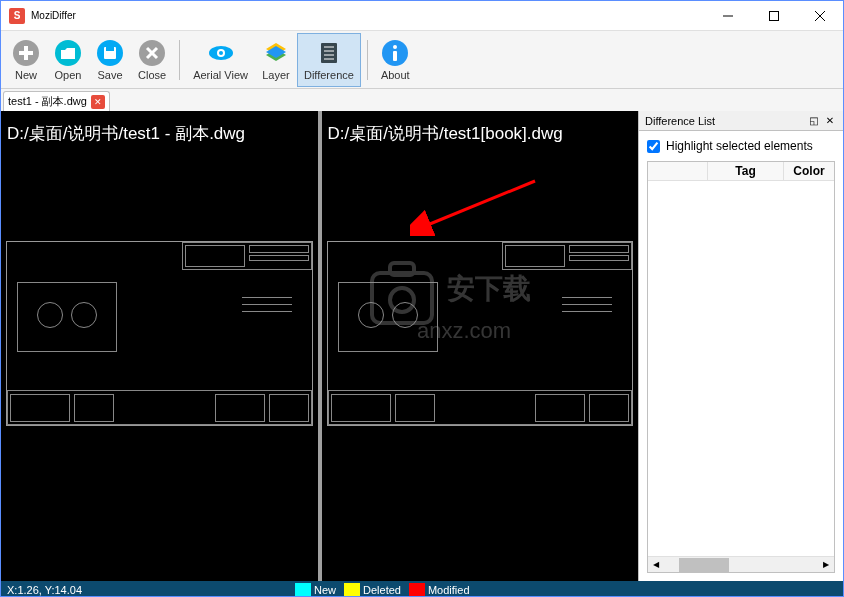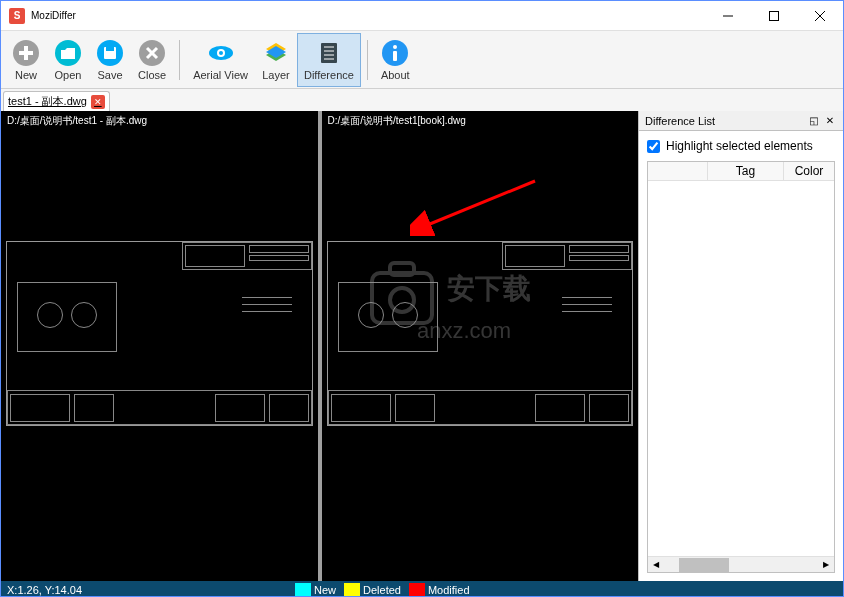--- a/index.html
+++ b/index.html
@@ -14,42 +14,42 @@
     
     .toolbar { height: 58px; background: #f5f5f5; display: flex; align-items: center; padding: 0 4px; border-bottom: 1px solid #d0d0d0; }
     .toolbar-btn { display: flex; flex-direction: column; align-items: center; justify-content: center; padding: 2px 6px; height: 54px; cursor: pointer; border: 1px solid transparent; }
     .toolbar-btn.active { background: #d0e4f5; border: 1px solid #7eb0e0; }
     .toolbar-btn.wide { min-width: 62px; }
     .toolbar-icon { width: 28px; height: 28px; display: flex; align-items: center; justify-content: center; margin-bottom: 2px; }
     .toolbar-label { font-size: 11px; color: #333; }
     .toolbar-sep { width: 1px; height: 40px; background: #c0c0c0; margin: 0 6px; }
     
     .tabbar { height: 22px; background: #f5f5f5; display: flex; align-items: flex-end; padding-left: 2px; }
-    .tab { height: 20px; padding: 0 4px; display: flex; align-items: center; font-size: 11px; background: #fff; border: 1px solid #c0c0c0; border-bottom: none; border-radius: 3px 3px 0 0; text-decoration: underline; }
+    .tab { height: 20px; padding: 0 4px; display: flex; align-items: center; font-size: 11px; background: #fff; border: 1px solid #c0c0c0; border-bottom: none; border-radius: 3px 3px 0 0; }
     .tab-close { width: 14px; height: 14px; background: #e74c3c; border-radius: 2px; display: flex; align-items: center; justify-content: center; color: #fff; font-size: 9px; margin-left: 4px; cursor: pointer; }
     
     .main { display: flex; height: 470px; }
     .viewport-area { display: flex; flex: 1; background: #000; position: relative; }
     .viewport { flex: 1; background: #000; position: relative; border-right: 4px solid #a0a0a0; }
     .viewport:last-child { border-right: none; }
-    .viewport-path { color: #fff; font-size: 10px; padding: 3px 6px; background: #000; position: absolute; top: 0; left: 0; right: 16px; }
+    .viewport-path { color: #fff; font-size: 17px; padding: 11px 6px; background: #000; position: absolute; top: 0; left: 0; right: 16px; }
     .dwg-content { position: absolute; top: 130px; left: 5px; right: 5px; }
     .dwg-border { border: 1px solid #999; height: 185px; position: relative; }
     .dwg-rect { position: absolute; border: 1px solid #888; }
     .dwg-circle { position: absolute; border: 1px solid #888; border-radius: 50%; }
     
     .side-panel { width: 205px; background: #fff; border-left: 1px solid #c0c0c0; display: flex; flex-direction: column; }
     .panel-header { height: 20px; background: #f0f0f0; border-bottom: 1px solid #c0c0c0; display: flex; align-items: center; padding: 0 6px; font-size: 11px; }
     .panel-header-text { flex: 1; }
     .panel-header-btn { width: 14px; height: 14px; display: flex; align-items: center; justify-content: center; cursor: pointer; margin-left: 2px; font-size: 10px; }
     .panel-body { padding: 8px; flex: 1; display: flex; flex-direction: column; }
     .checkbox-row { display: flex; align-items: center; font-size: 12px; margin-bottom: 8px; }
     .checkbox-row input { margin-right: 6px; }
     .list-container { flex: 1; border: 1px solid #c0c0c0; display: flex; flex-direction: column; }
-    .list-header { display: flex; background: #f8f8f8; border-bottom: 1px solid #e0e0e0; }
+    .list-header { display: flex; background: #f8f8f8; border-bottom: 1px solid #e0e0e0; font-weight: bold; }
     .list-header-cell { padding: 2px 0; font-size: 12px; text-align: center; border-right: 1px solid #e0e0e0; }
     .list-body { flex: 1; }
     .list-scroll { height: 16px; display: flex; align-items: center; border-top: 1px solid #e0e0e0; background: #f0f0f0; }
     .scroll-arrow { width: 16px; height: 14px; display: flex; align-items: center; justify-content: center; background: #f0f0f0; cursor: pointer; font-size: 8px; }
     .scroll-track { flex: 1; height: 14px; background: #f0f0f0; position: relative; }
     .scroll-thumb { position: absolute; left: 15px; width: 50px; height: 14px; background: #c0c0c0; }
     
     .statusbar { height: 17px; background: #0c4a6e; display: flex; align-items: center; font-size: 11px; color: #fff; }
     .status-coords { padding: 0 6px; flex: 0 0 294px; }
     .legend { display: flex; align-items: center; }

